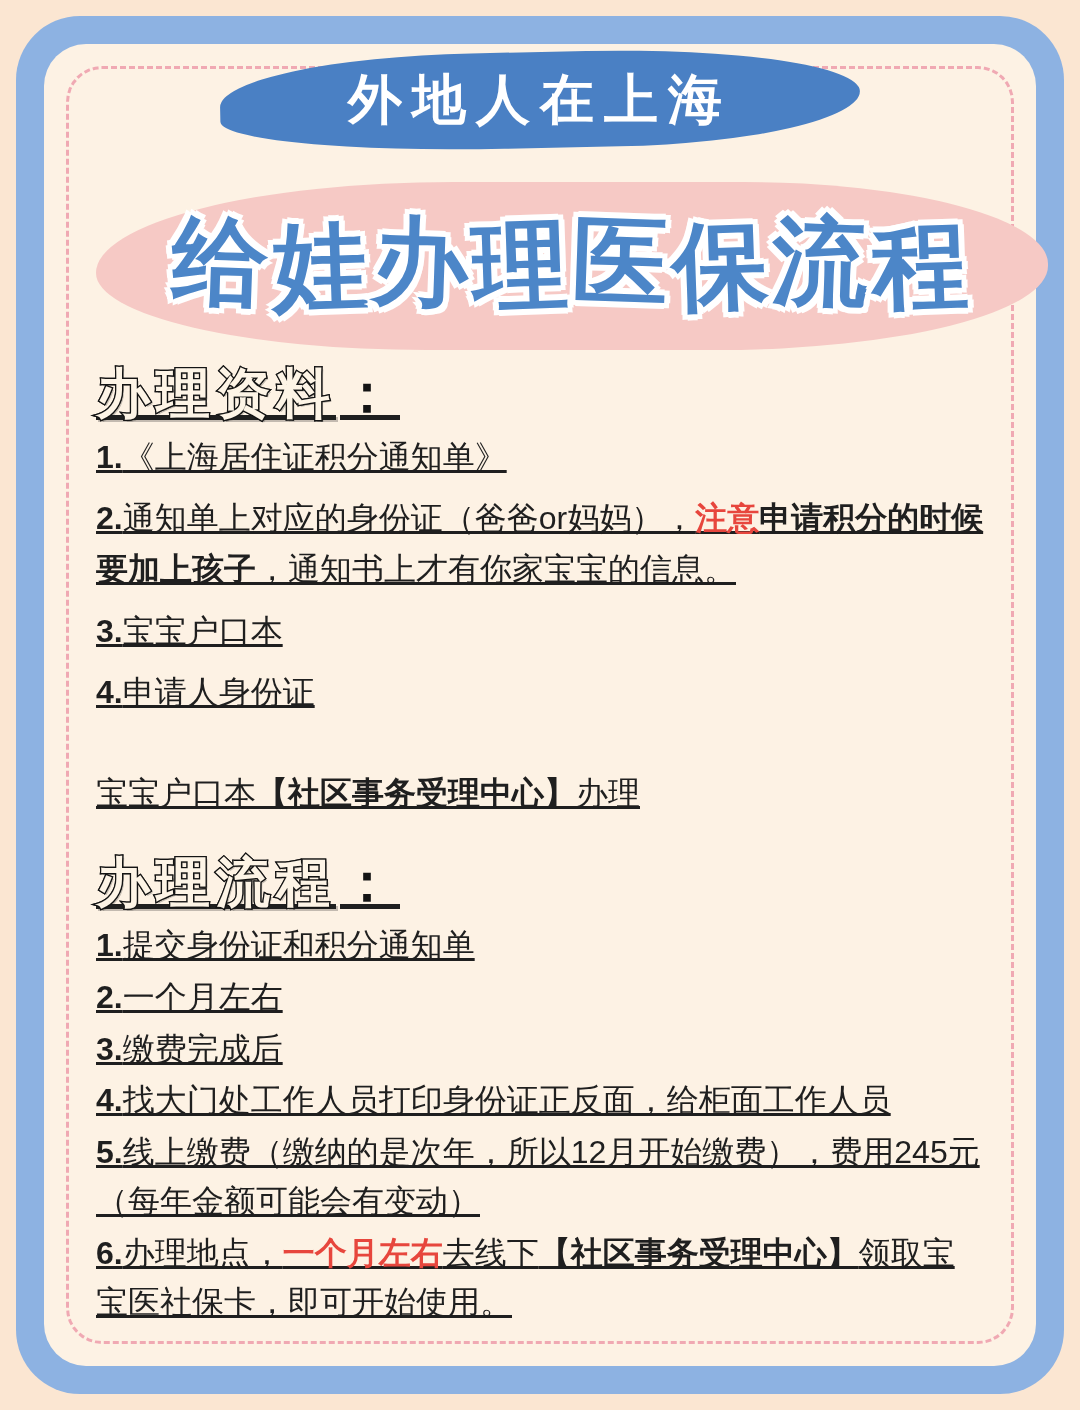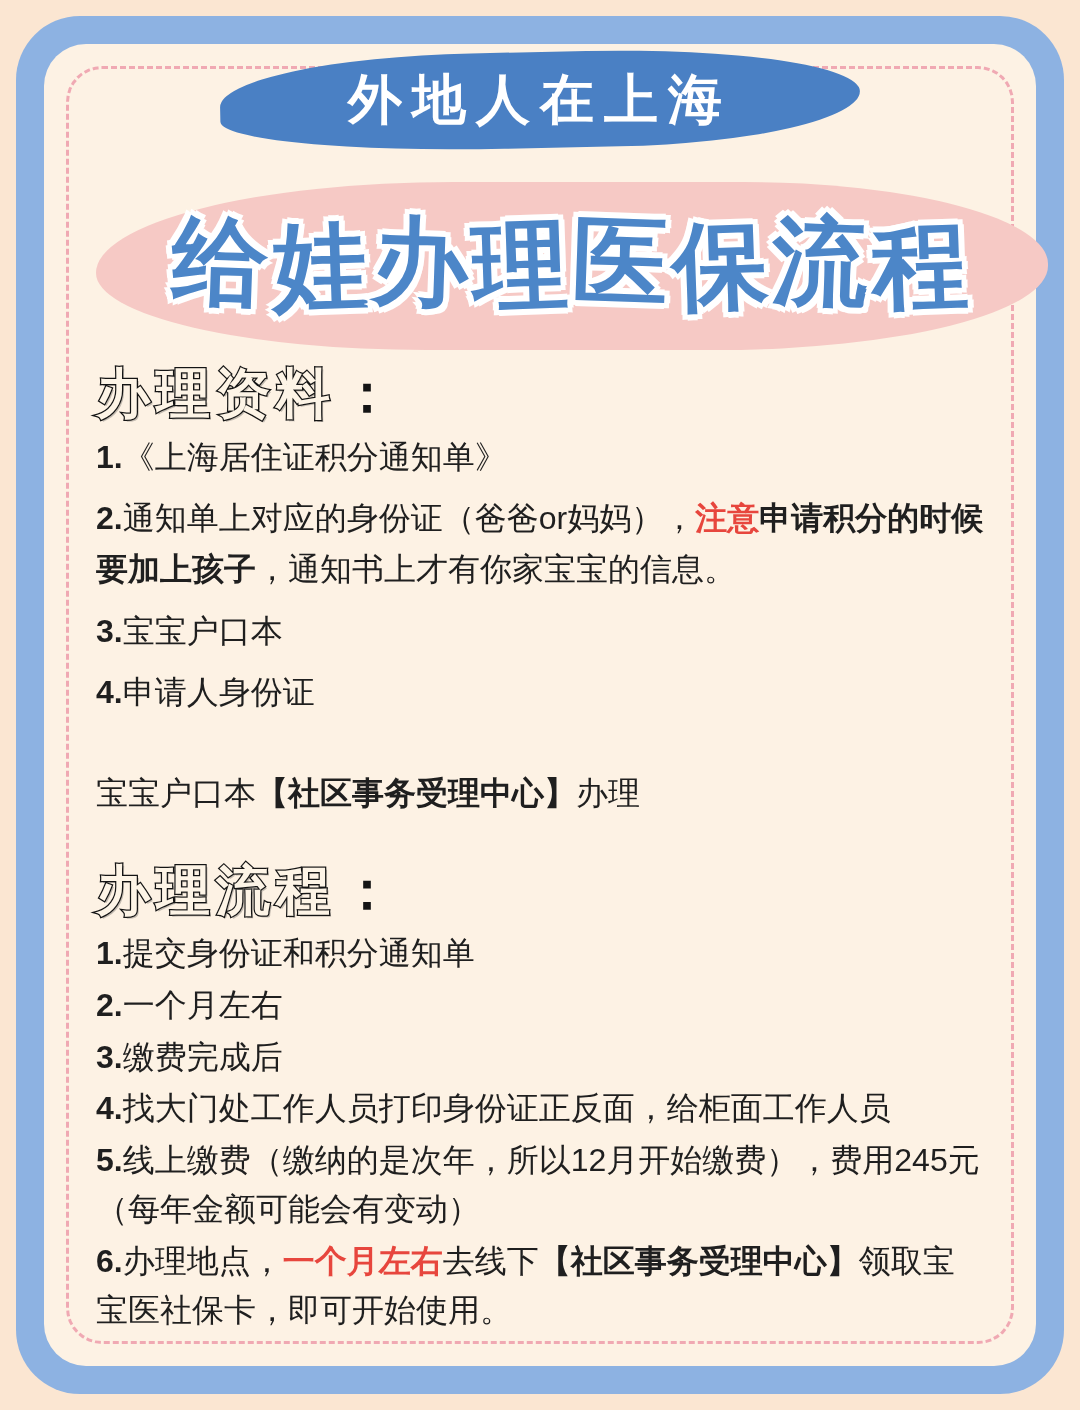--- a/index.html
+++ b/index.html
@@ -71,24 +71,24 @@
     letter-spacing:4px;
     white-space:nowrap;
     text-shadow:
       -5px -5px 0 #fff, 5px -5px 0 #fff, -5px 5px 0 #fff, 5px 5px 0 #fff,
       -6px 0 0 #fff, 6px 0 0 #fff, 0 -6px 0 #fff, 0 6px 0 #fff;
   }
   .tchar{display:inline-block;}
   .tchar:nth-child(odd){transform:rotate(2deg) translateY(-2px);}
   .tchar:nth-child(even){transform:rotate(-2deg) translateY(2px);}
   
-  section{margin:0;}
+  section{margin:0;text-decoration:underline;}
   .sec-materials{margin-top:12px;}
   .sec-location{margin-top:50px;}
-  .sec-process{margin-top:40px;}
+  .sec-process{margin-top:32px;}
   .sec-h{
     font-size:54px;
     font-weight:bold;
     letter-spacing:6px;
     line-height:1.15;
   }
   .outline{
     color:#fdf4e6;
     -webkit-text-stroke:2.5px #141414;
     paint-order:stroke fill;

